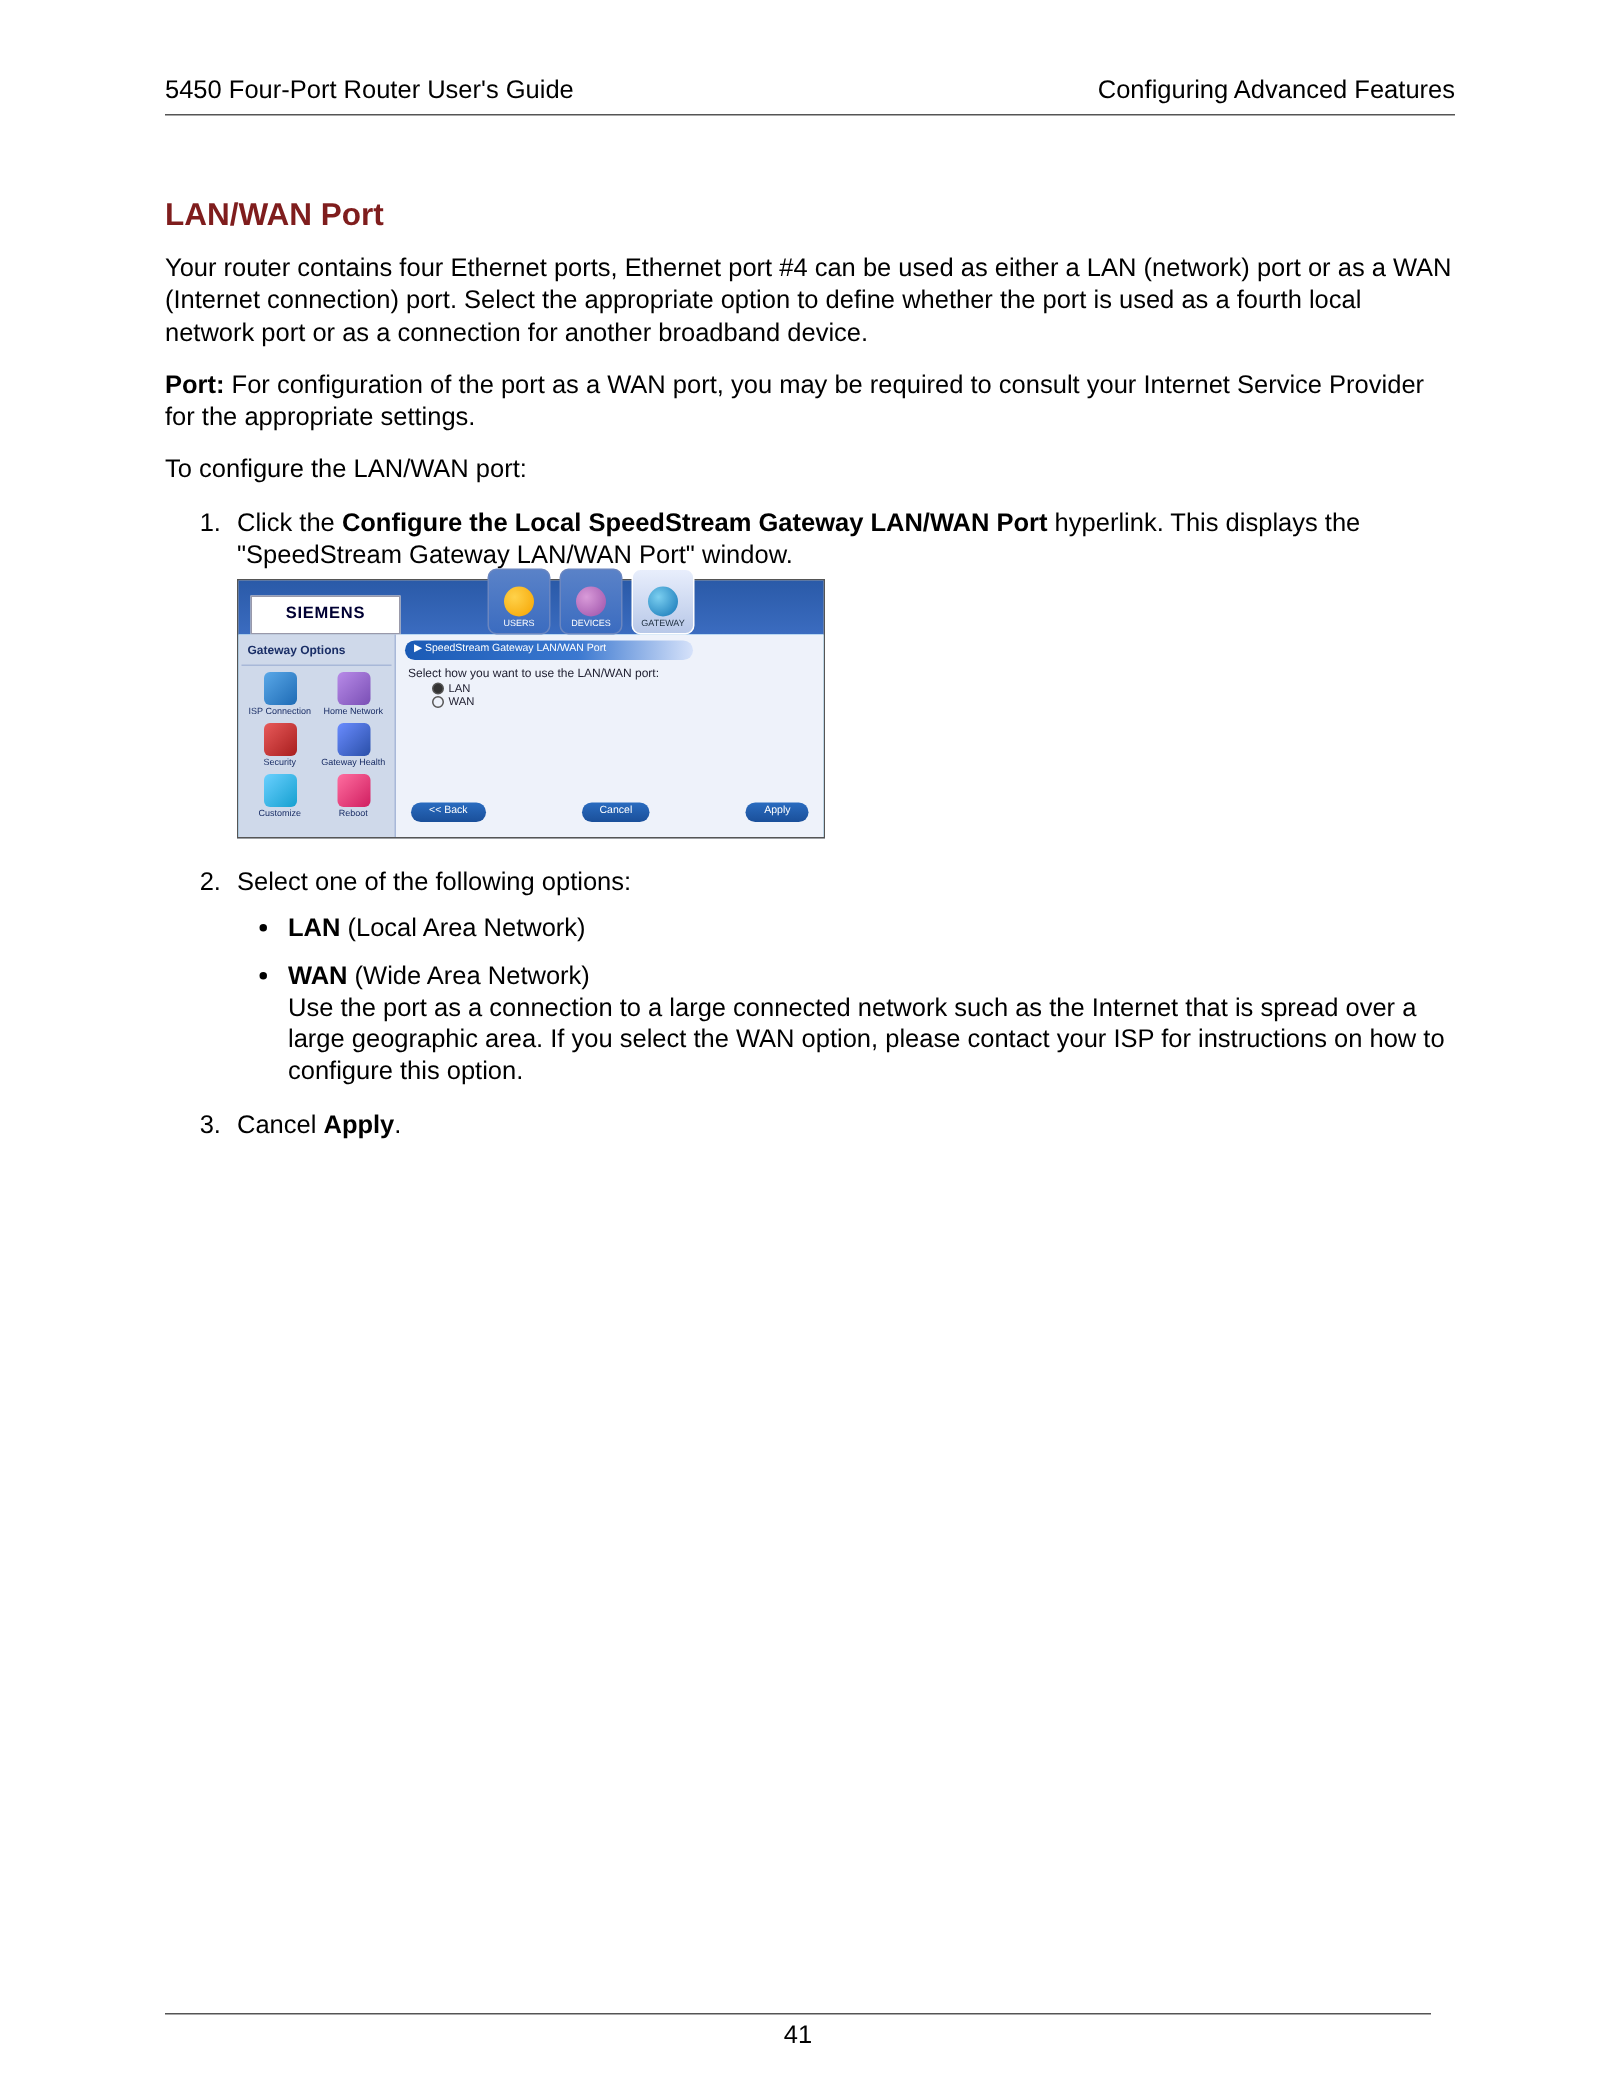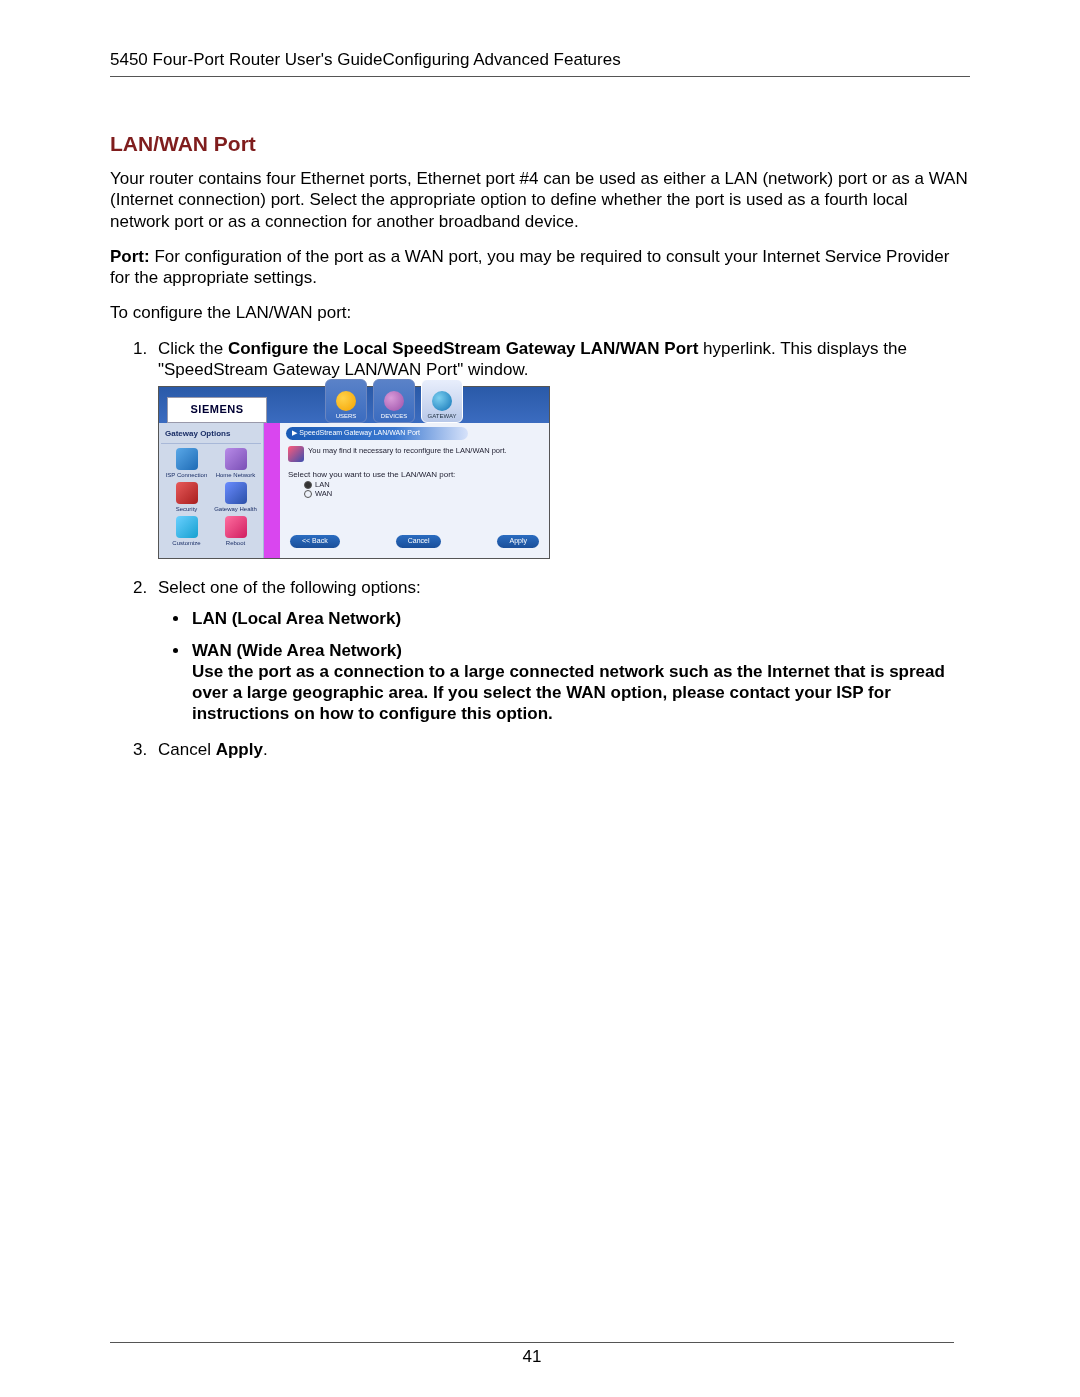--- a/index.html
+++ b/index.html
@@ -11,20 +11,21 @@
     width: 1080px;
   }
   .page {
     padding: 50px 110px 30px 110px;
     box-sizing: border-box;
     min-height: 1397px;
     position: relative;
   }
   .header-row {
     display: flex;
+    justify-content: space-between;
     font-size: 17px;
     padding-bottom: 6px;
     border-bottom: 1px solid #555;
   }
   .section-title {
     color: #7f1d1d;
     font-weight: bold;
     font-size: 21px;
     margin-top: 55px;
     margin-bottom: 12px;
@@ -41,21 +42,20 @@
     margin: 0;
   }
   ol.main-list > li {
     padding-left: 6px;
     margin-bottom: 14px;
   }
   ul.sub-list {
     list-style: disc;
     padding-left: 32px;
     margin: 10px 0 0 0;
-    font-weight: bold;
   }
   ul.sub-list > li {
     margin-bottom: 10px;
     padding-left: 2px;
   }
   .footer {
     position: absolute;
     bottom: 30px;
     left: 110px;
     right: 126px;
@@ -99,21 +99,21 @@
     background: linear-gradient(#5a82c8, #3b6cc0);
     color: #fff;
     display: flex; flex-direction: column; align-items: center; justify-content: flex-end;
     font-size: 6px; padding-bottom: 2px; position: relative;
   }
   .ss-tab.sel { background: linear-gradient(#e8eefc, #b8c8e8); color:#234; border-color:#fff; }
   .ss-tab-ic { width: 20px; height: 20px; border-radius: 50%; margin-bottom: 2px; }
   .ic-users { background: radial-gradient(circle at 35% 35%, #ffd24a, #f5a300); }
   .ic-dev   { background: radial-gradient(circle at 35% 35%, #d99bd9, #9b4fa8); }
   .ic-gate  { background: radial-gradient(circle at 35% 35%, #7bcff0, #1173b5); }
-  .ss-body { display: flex; background: #d946ef; gap: 16px; }
+  .ss-body { display: flex; background: #7dd3fc; }
   .ss-side {
     width: 100px; background: #cfd9ea; padding: 4px 2px 8px 2px;
     border-right: 1px solid #a8b8d8;
   }
   .ss-side-h {
     font-size: 8px; color: #1a2e66; font-weight: bold; padding: 2px 4px 4px 4px;
     border-bottom: 1px solid #a8b8d8;
   }
   .ss-grid { display: grid; grid-template-columns: 1fr 1fr; gap: 4px 2px; padding: 4px 2px; }
   .ss-it { display: flex; flex-direction: column; align-items: center; font-size: 6px; color: #1a2e66; text-align:center; line-height:1; }
@@ -212,24 +212,20 @@
                   <span>Customize</span>
                 </div>
               <div class="ss-it">
                   <div class="ss-ic c-rel"></div>
                   <span>Reboot</span>
                 </div>
             </div>
           </div>
           <div class="ss-main">
             <div class="ss-title">▶  SpeedStream Gateway LAN/WAN Port</div>
-            <div class="ss-msg">
-              <div class="ss-msg-ic"></div>
-              <span>You may find it necessary to reconfigure the LAN/WAN port.</span>
-            </div>
             <div class="ss-sel">Select how you want to use the LAN/WAN port:</div>
             <div class="ss-radio">
               <div><span class="sel">LAN</span></div>
               <div><span>WAN</span></div>
             </div>
             <div class="ss-btnbar">
               <div class="ss-btn">&lt;&lt; Back</div>
               <div class="ss-btn">Cancel</div>
               <div class="ss-btn">Apply</div>
             </div>

